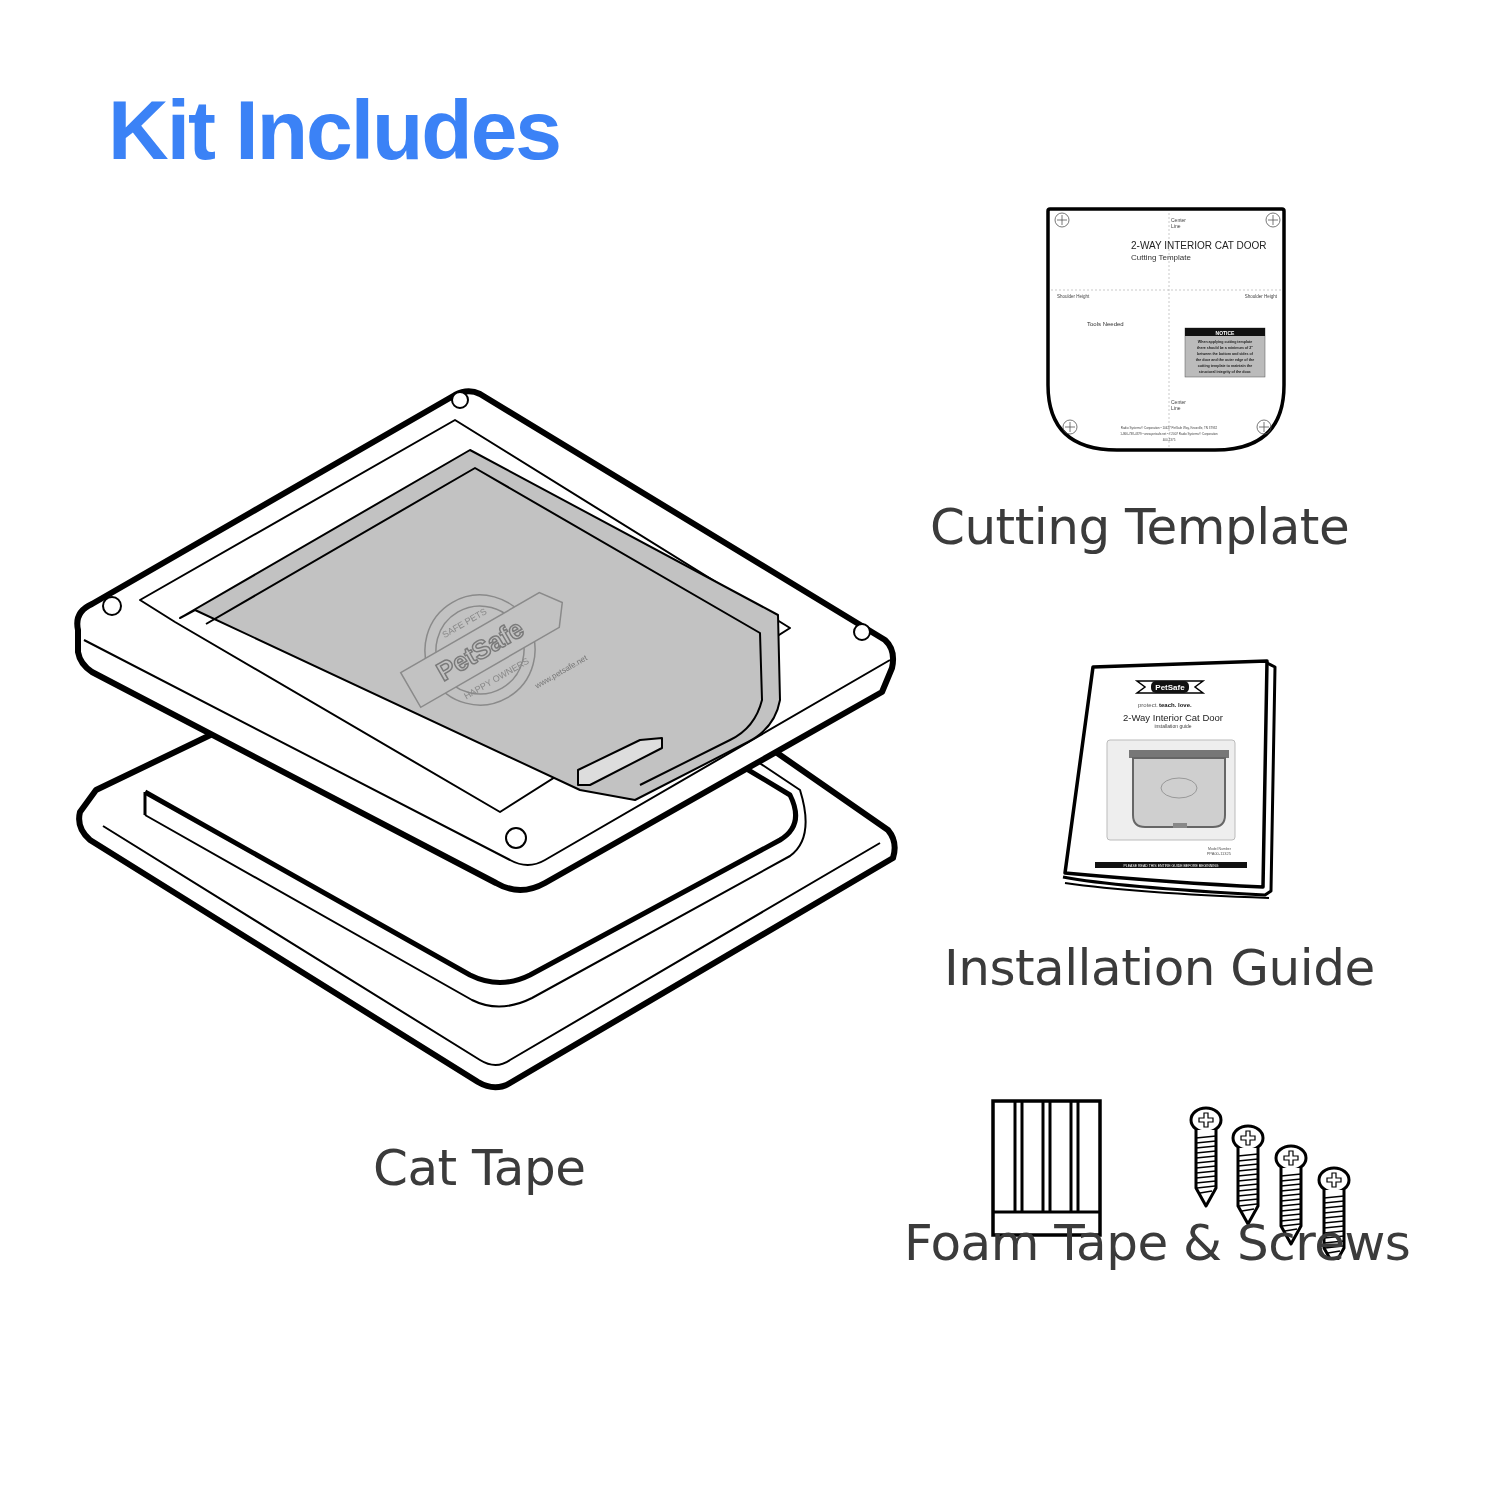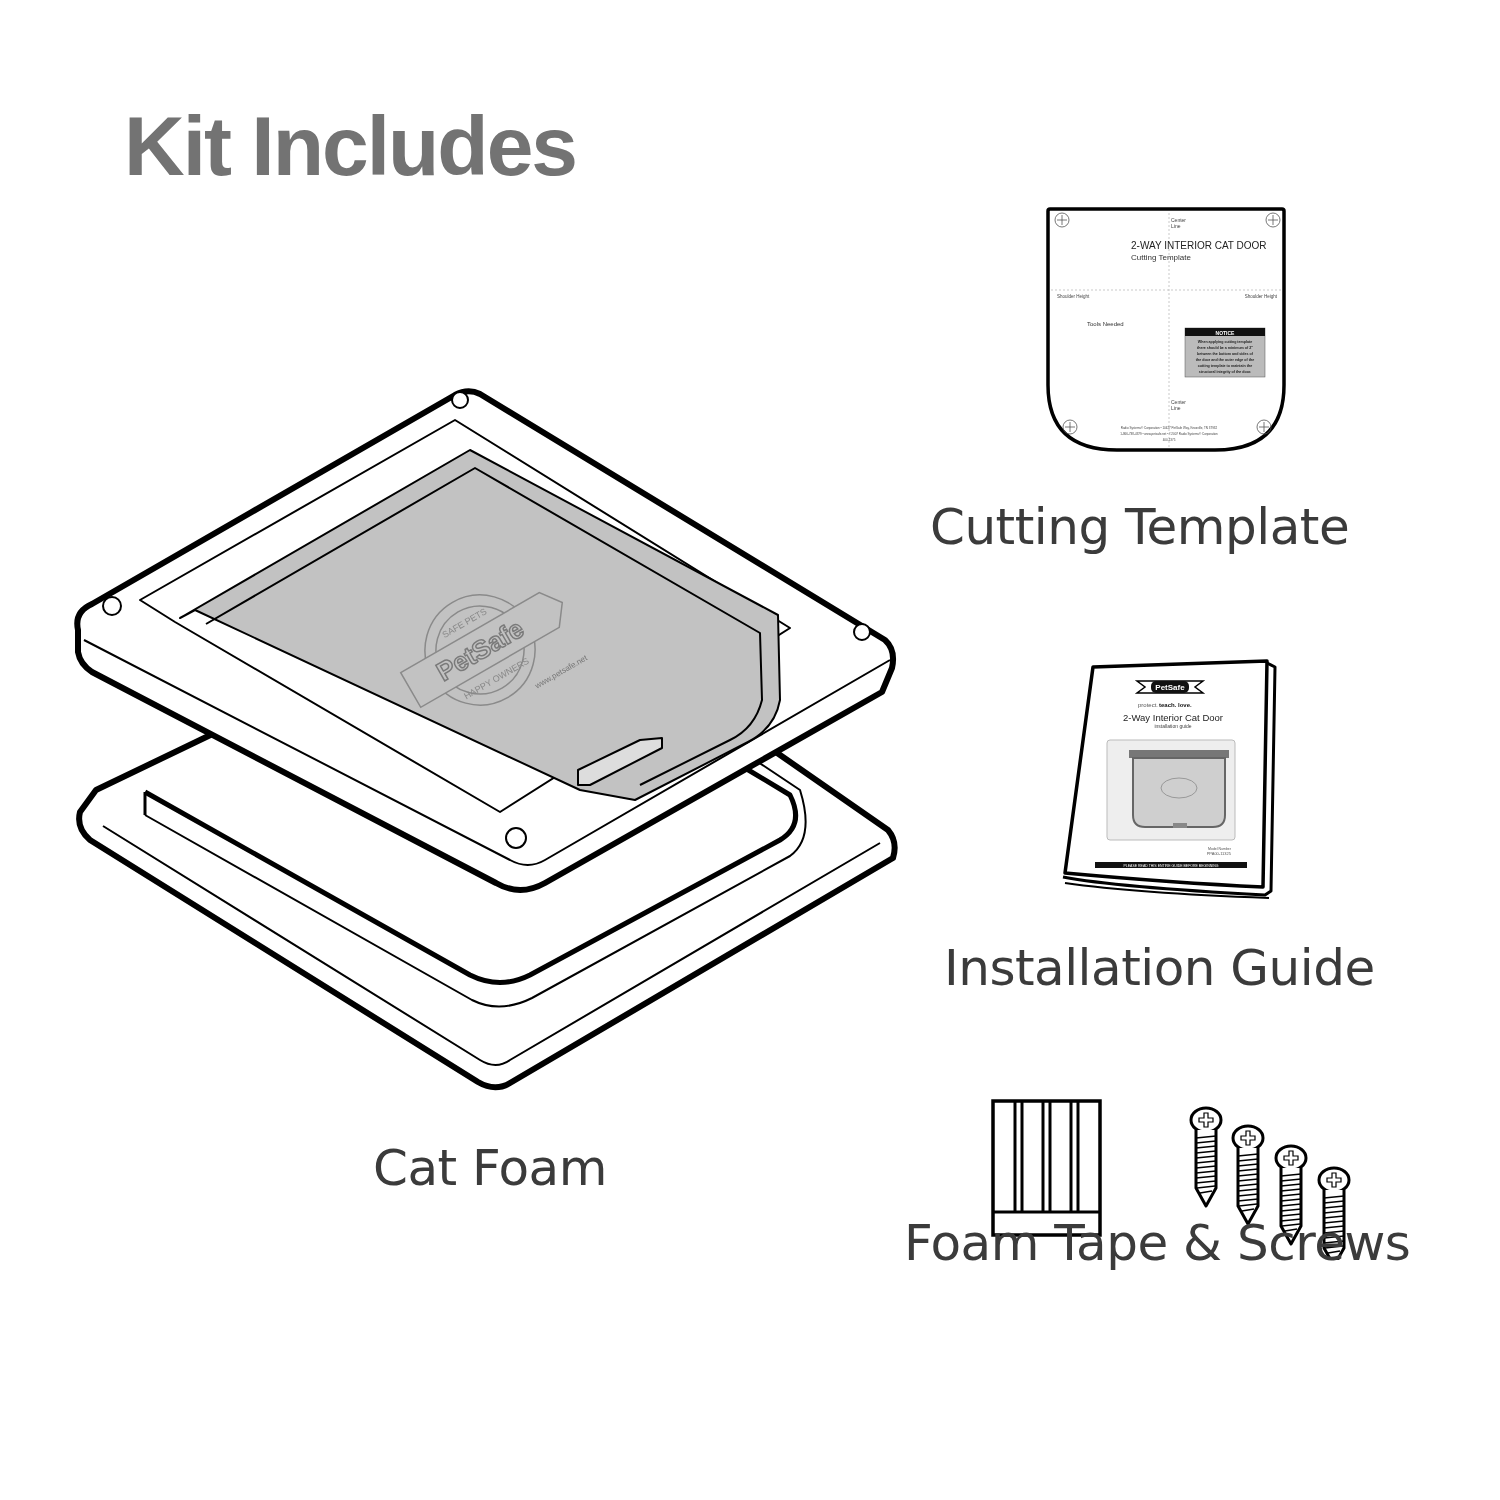--- a/index.html
+++ b/index.html
@@ -1,20 +1,20 @@
 <!DOCTYPE html>
 <html><head>
   <meta charset="utf-8">
   <style>
     html, body { margin: 0; padding: 0; background: #ffffff; }
     body { width: 1500px; height: 1500px; position: relative; overflow: hidden;
            font-family: "Liberation Sans", "DejaVu Sans", sans-serif; }
-    .title { position: absolute; left: 108px; top: 88px; margin: 16px;
+    .title { position: absolute; left: 108px; top: 88px; margin: 0;
              font-family: "Liberation Sans", sans-serif; font-weight: 700;
-             font-size: 84px; letter-spacing: -2px; color: #737373; line-height: 1; }
+             font-size: 84px; letter-spacing: -2px; color: #3b82f6; line-height: 1; }
     .label { position: absolute; font-family: "DejaVu Sans", sans-serif; font-weight: 400;
              color: #3b3b3b; font-size: 50px; line-height: 1; white-space: nowrap;
              letter-spacing: -0.5px; }
     .lbl-cat { left: 373px; top: 1143px; }
     .lbl-cut { left: 930px; top: 502px; }
     .lbl-guide { left: 944px; top: 943px; }
     .lbl-foam { left: 904px; top: 1218px; }
     .art { position: absolute; }
     svg text { font-family: "Liberation Sans", sans-serif; }
   </style>
@@ -166,16 +166,16 @@
           <line x1="-6" y1="73" x2="6" y2="71"></line>
       </g>
     </g>
   </defs>
   <use href="#screw" x="26" y="20"></use>
   <use href="#screw" x="68" y="38"></use>
   <use href="#screw" x="111" y="58"></use>
   <use href="#screw" x="154" y="80"></use>
 </svg>
 
-<div class="label lbl-cat">Cat Foam</div>
+<div class="label lbl-cat">Cat Tape</div>
 <div class="label lbl-cut">Cutting Template</div>
 <div class="label lbl-guide">Installation Guide</div>
 <div class="label lbl-foam">Foam Tape &amp; Screws</div>
 
 </body></html>

